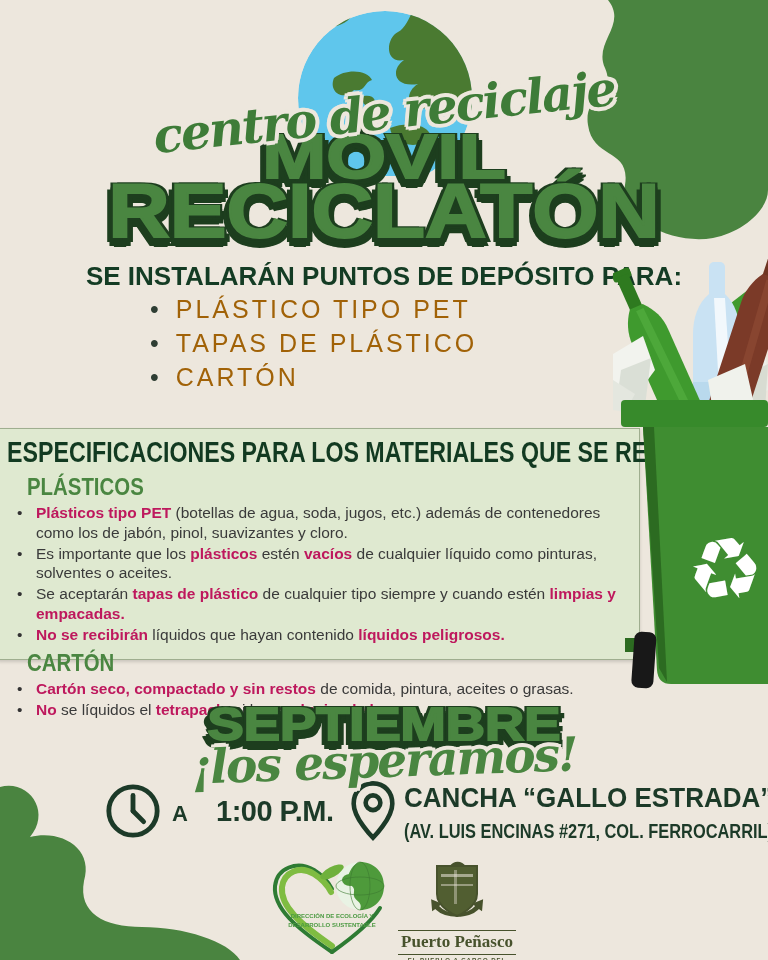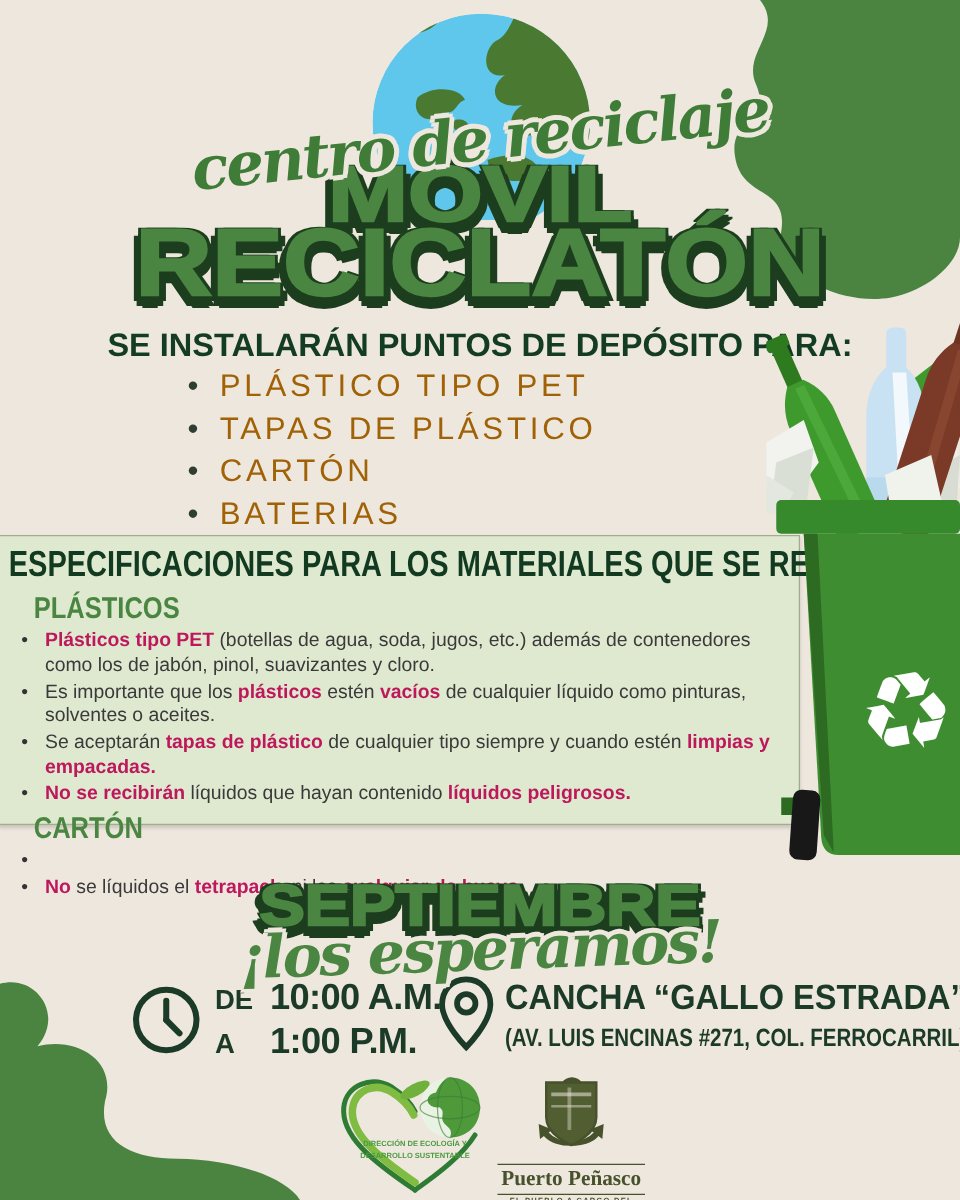--- a/index.html
+++ b/index.html
@@ -109,21 +109,20 @@
 
   <div id="script-title" class="abs script">centro de reciclaje</div>
   <div id="title-movil" class="abs block-title">MÓVIL</div>
   <div id="title-reciclaton" class="abs block-title">RECICLATÓN</div>
 
   <div id="deposit-heading" class="abs">SE INSTALARÁN PUNTOS DE DEPÓSITO PARA:</div>
   <ul id="deposit-list" class="abs">
       <li>PLÁSTICO TIPO PET</li>
       <li>TAPAS DE PLÁSTICO</li>
       <li>CARTÓN</li>
-      <li>BATERIAS</li>
     </ul>
 
   <div id="spec-box" class="abs">
     <div id="spec-heading">ESPECIFICACIONES PARA LOS MATERIALES QUE SE RECIBIRÁN.</div>
     <div id="spec-sections">
         <div class="spec-title">PLÁSTICOS</div>
         <div class="spec-bullet">
           <span class="dot">•</span>
           <span class="spec-text"><b>Plásticos tipo PET </b><span>(botellas de agua, soda, jugos, etc.) además de contenedores como los de jabón, pinol, suavizantes y cloro.</span></span>
         </div>
@@ -135,20 +134,21 @@
           <span class="dot">•</span>
           <span class="spec-text"><span>Se aceptarán </span><b>tapas de plástico</b><span> de cualquier tipo siempre y cuando estén </span><b>limpias y empacadas.</b></span>
         </div>
         <div class="spec-bullet">
           <span class="dot">•</span>
           <span class="spec-text"><b>No se recibirán</b><span> líquidos que hayan contenido </span><b>líquidos peligrosos.</b></span>
         </div>
         <div class="spec-title">CARTÓN</div>
         <div class="spec-bullet">
           <span class="dot">•</span>
+          <span class="spec-text"><b>Cartón seco, compactado y sin restos</b><span> de comida, pintura, aceites o grasas.</span></span>
         </div>
         <div class="spec-bullet">
           <span class="dot">•</span>
           <span class="spec-text"><b>No</b><span> se líquidos el </span><b>tetrapack</b><span>, ni las </span><b>cualquier de huevo</b><span>.</span></span>
         </div>
       </div>
   </div>
 
   <svg class="abs" style="top:258px;left:613px;z-index:3" width="155" height="436" viewBox="0 0 155 436">
     <polygon points="118,45 140,28 146,80 120,90" fill="#3F9A2E"></polygon>
@@ -190,24 +190,20 @@
   <div id="event-line2" class="abs block-title" style="left:0;width:100%;">SEPTIEMBRE</div>
   <div id="event-tagline" class="abs script">¡los esperamos!</div>
 
   <div id="schedule-block" class="abs">
     <svg width="58" height="58" viewBox="0 0 60 60">
       <circle cx="30" cy="30" r="25" fill="none" stroke="#1C3A28" stroke-width="5"></circle>
       <line x1="30" y1="30" x2="30" y2="14" stroke="#1C3A28" stroke-width="5" stroke-linecap="round"></line>
       <line x1="30" y1="30" x2="41" y2="41" stroke="#1C3A28" stroke-width="5" stroke-linecap="round"></line>
     </svg>
     <div class="time-rows">
-      <div class="time-row sched-text">
-        <span class="time-label">DE</span>
-        <span class="time-value">10:00 A.M.</span>
-      </div>
       <div class="time-row sched-text">
         <span class="time-label">A</span>
         <span class="time-value">1:00 P.M.</span>
       </div>
     </div>
   </div>
 
   <div id="location-block" class="abs">
     <svg width="46" height="62" viewBox="0 0 50 66">
       <path d="M25,3 C12,3 4,13 4,25 C4,41 25,62 25,62 C25,62 46,41 46,25 C46,13 38,3 25,3 Z" fill="none" stroke="#1C3A28" stroke-width="5"></path>

